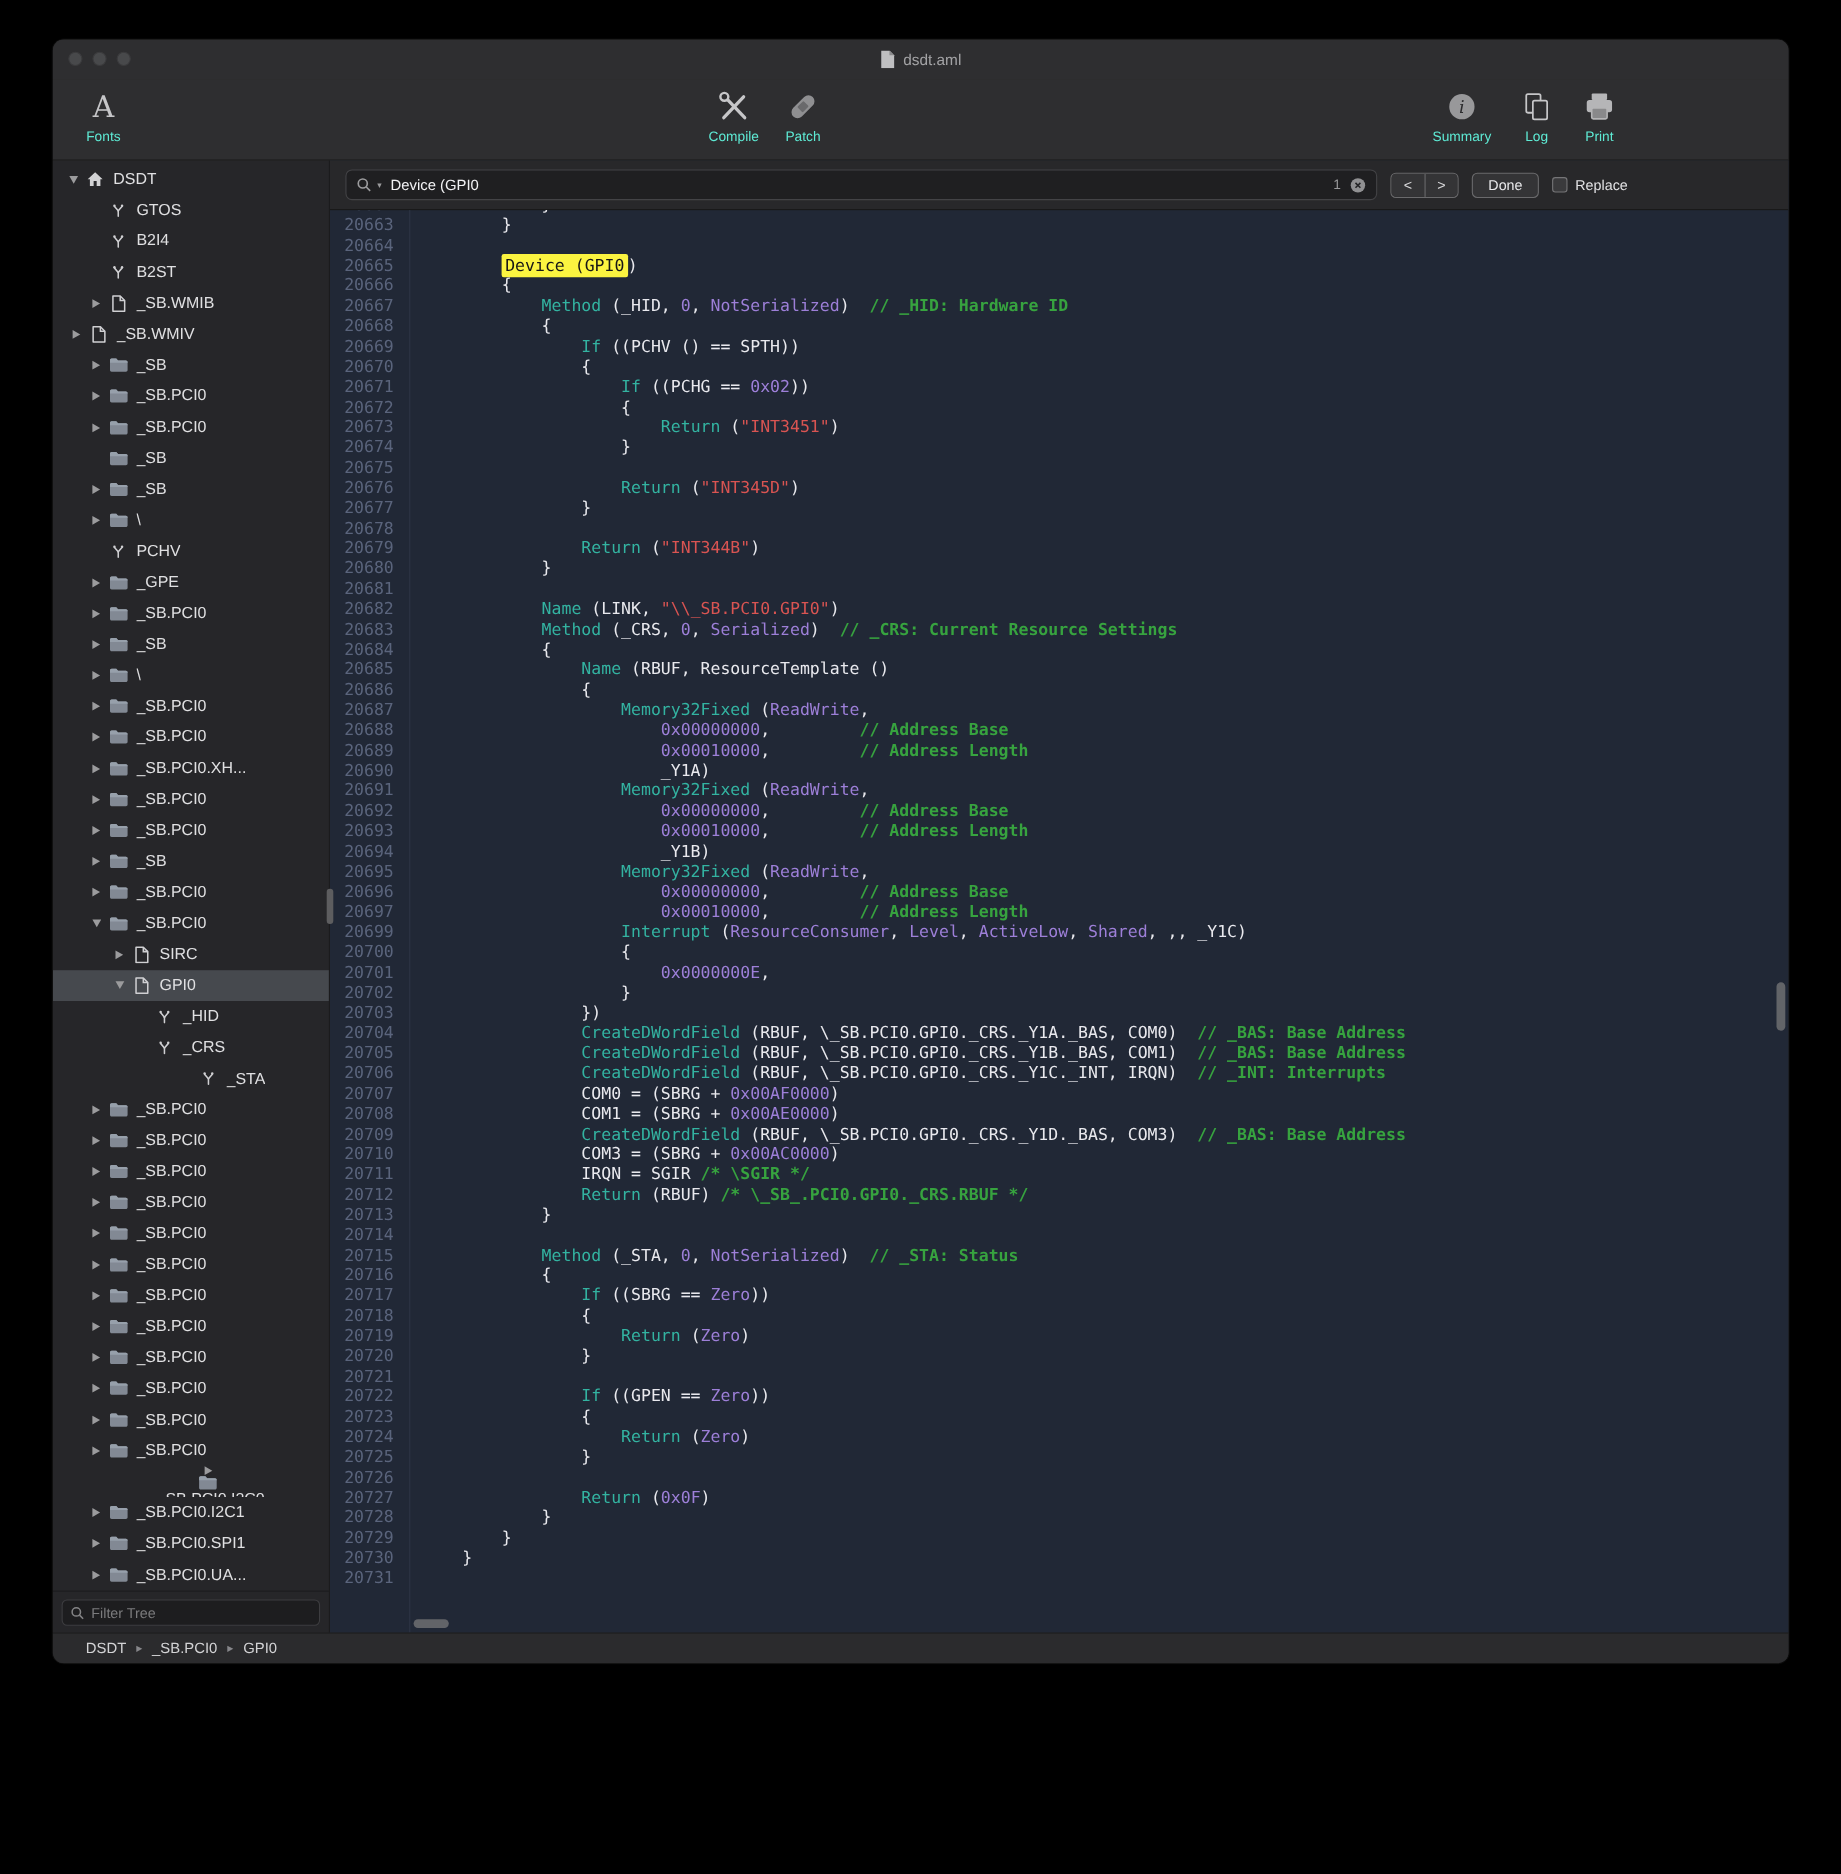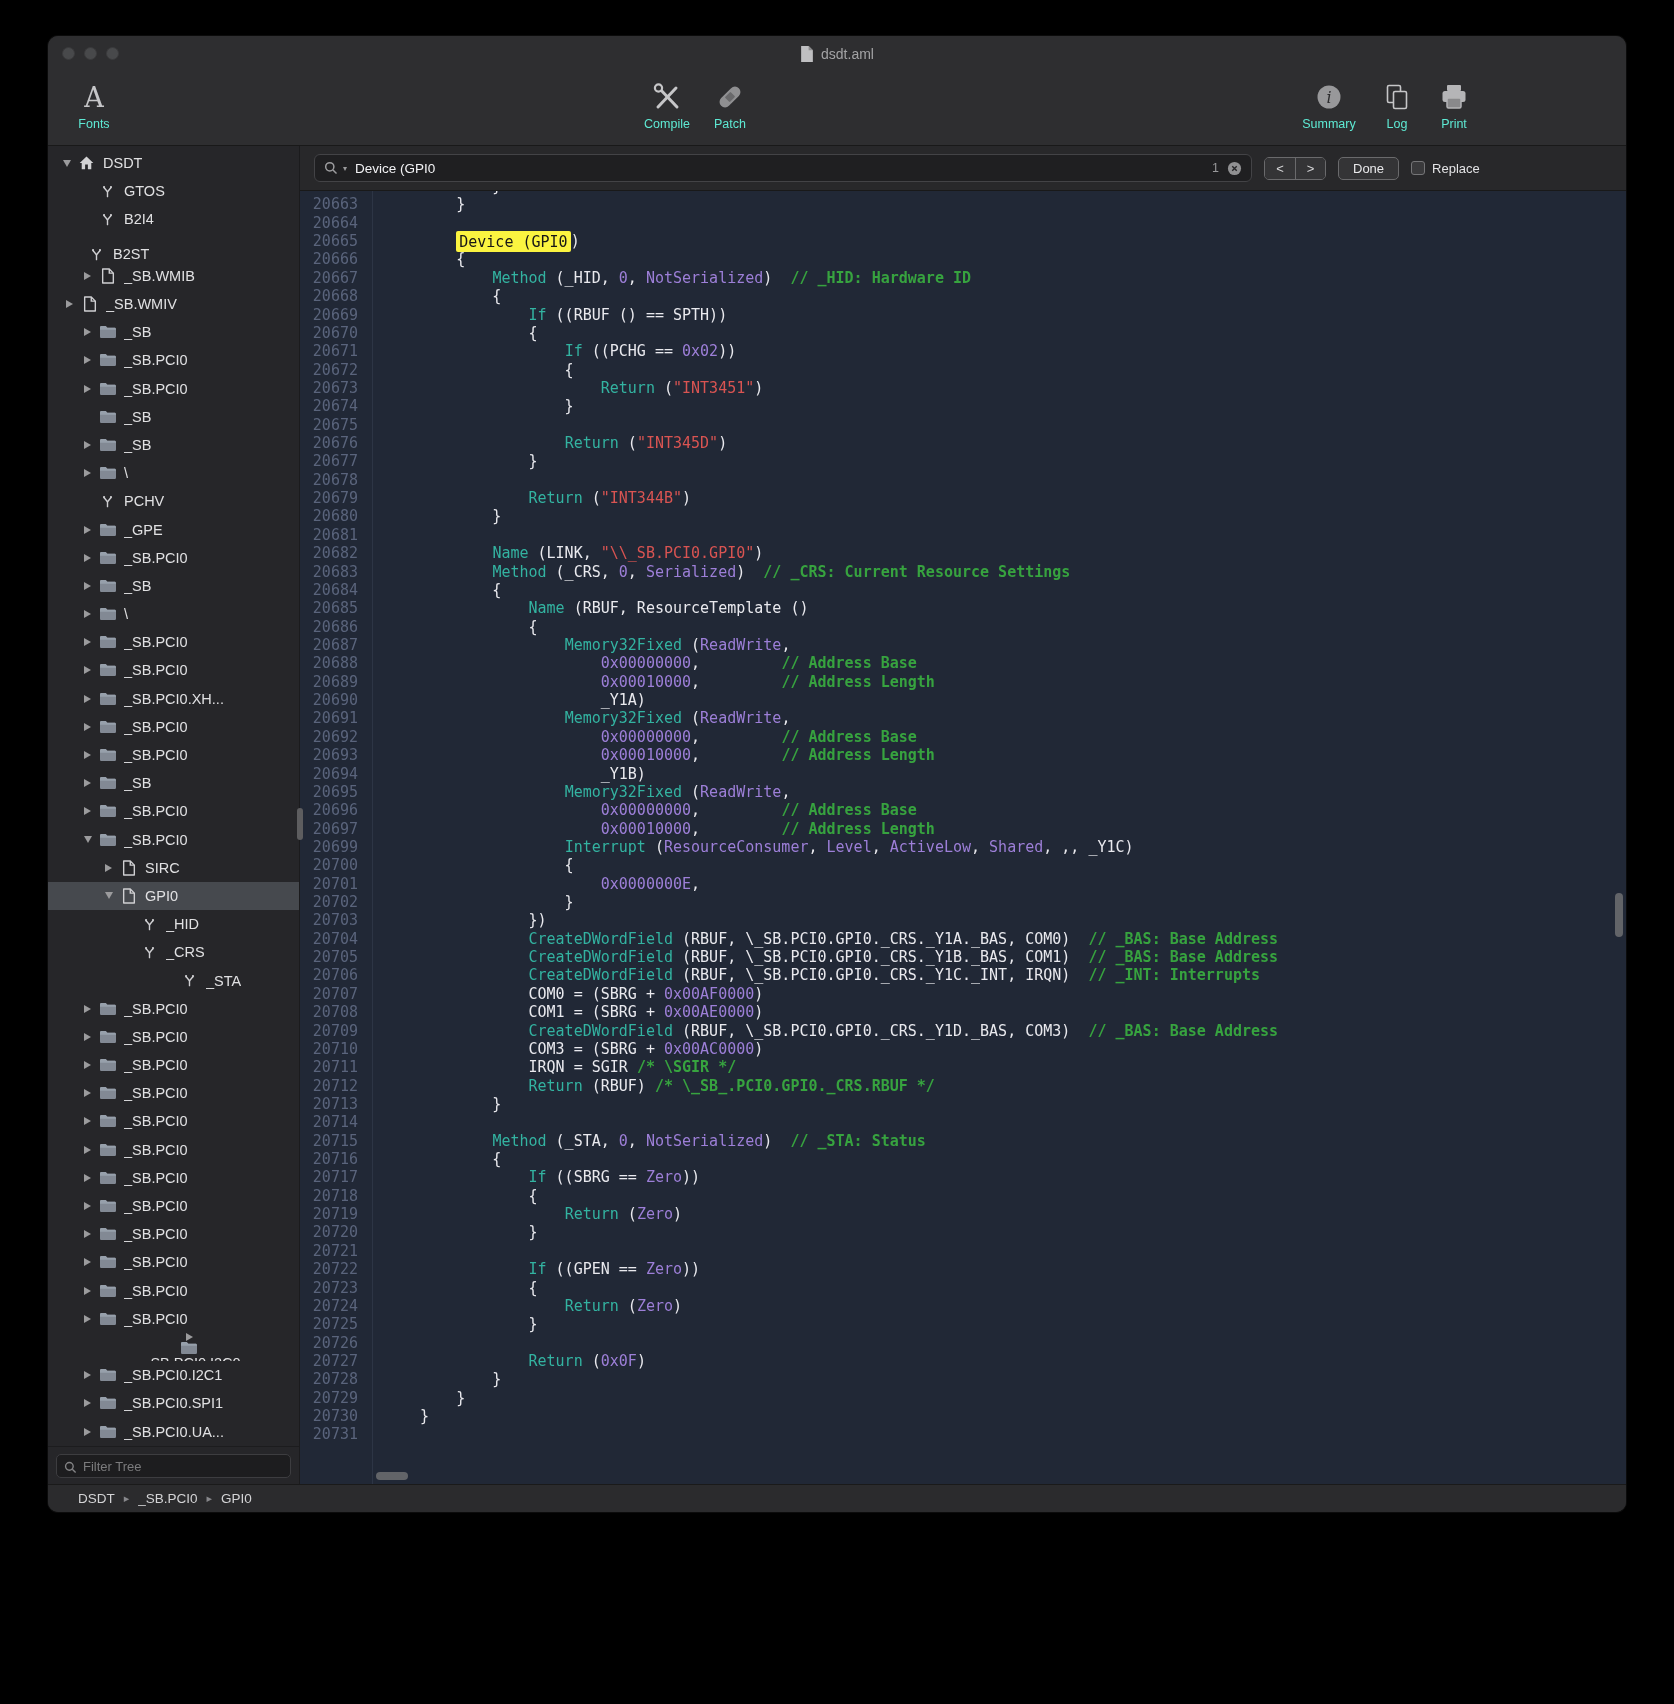--- a/index.html
+++ b/index.html
@@ -199,21 +199,21 @@
                   <path d="M8 13.5V8.2"></path>
                   <path d="M8 8.2 4.4 4"></path>
                   <path d="M8 8.2 11.6 4"></path>
                 </g>
                 <circle cx="4.3" cy="3.2" r="1.2" fill="#cfcfd2"></circle>
                 <circle cx="11.7" cy="3.2" r="1.2" fill="#cfcfd2"></circle>
               </svg>
             </span>
             <span class="tree-label">B2I4</span>
           </div>
-          <div class="tree-row" style="padding-left: 20px; align-items: flex-end;">
+          <div class="tree-row" style="padding-left: 31px;">
             <span class="disc none"></span>
             <span class="tree-ic">
               <svg width="15" height="15" viewBox="0 0 16 16">
                 <g stroke="#cfcfd2" stroke-width="1.5" fill="none" stroke-linecap="round">
                   <path d="M8 13.5V8.2"></path>
                   <path d="M8 8.2 4.4 4"></path>
                   <path d="M8 8.2 11.6 4"></path>
                 </g>
                 <circle cx="4.3" cy="3.2" r="1.2" fill="#cfcfd2"></circle>
                 <circle cx="11.7" cy="3.2" r="1.2" fill="#cfcfd2"></circle>
@@ -705,21 +705,21 @@
 
       <div class="codewrap">
         <div class="lines">
             <div class="cl"><span class="ln">20662</span><span class="lc"><span class="tk-p">            }</span></span></div>
             <div class="cl"><span class="ln">20663</span><span class="lc"><span class="tk-p">        }</span></span></div>
             <div class="cl"><span class="ln">20664</span><span class="lc"></span></div>
             <div class="cl"><span class="ln">20665</span><span class="lc"><span class="tk-p">        </span><span class="tk-h">Device (GPI0</span><span class="tk-p">)</span></span></div>
             <div class="cl"><span class="ln">20666</span><span class="lc"><span class="tk-p">        {</span></span></div>
             <div class="cl"><span class="ln">20667</span><span class="lc"><span class="tk-p">            </span><span class="tk-k">Method</span><span class="tk-p"> (_HID, </span><span class="tk-n">0</span><span class="tk-p">, </span><span class="tk-n">NotSerialized</span><span class="tk-p">)  </span><span class="tk-c">// _HID: Hardware ID</span></span></div>
             <div class="cl"><span class="ln">20668</span><span class="lc"><span class="tk-p">            {</span></span></div>
-            <div class="cl"><span class="ln">20669</span><span class="lc"><span class="tk-p">                </span><span class="tk-k">If</span><span class="tk-p"> ((RBUF () == SPTH))</span></span></div>
+            <div class="cl"><span class="ln">20669</span><span class="lc"><span class="tk-p">                </span><span class="tk-k">If</span><span class="tk-p"> ((PCHV () == SPTH))</span></span></div>
             <div class="cl"><span class="ln">20670</span><span class="lc"><span class="tk-p">                {</span></span></div>
             <div class="cl"><span class="ln">20671</span><span class="lc"><span class="tk-p">                    </span><span class="tk-k">If</span><span class="tk-p"> ((PCHG == </span><span class="tk-n">0x02</span><span class="tk-p">))</span></span></div>
             <div class="cl"><span class="ln">20672</span><span class="lc"><span class="tk-p">                    {</span></span></div>
             <div class="cl"><span class="ln">20673</span><span class="lc"><span class="tk-p">                        </span><span class="tk-k">Return</span><span class="tk-p"> (</span><span class="tk-s">"INT3451"</span><span class="tk-p">)</span></span></div>
             <div class="cl"><span class="ln">20674</span><span class="lc"><span class="tk-p">                    }</span></span></div>
             <div class="cl"><span class="ln">20675</span><span class="lc"></span></div>
             <div class="cl"><span class="ln">20676</span><span class="lc"><span class="tk-p">                    </span><span class="tk-k">Return</span><span class="tk-p"> (</span><span class="tk-s">"INT345D"</span><span class="tk-p">)</span></span></div>
             <div class="cl"><span class="ln">20677</span><span class="lc"><span class="tk-p">                }</span></span></div>
             <div class="cl"><span class="ln">20678</span><span class="lc"></span></div>
             <div class="cl"><span class="ln">20679</span><span class="lc"><span class="tk-p">                </span><span class="tk-k">Return</span><span class="tk-p"> (</span><span class="tk-s">"INT344B"</span><span class="tk-p">)</span></span></div>

